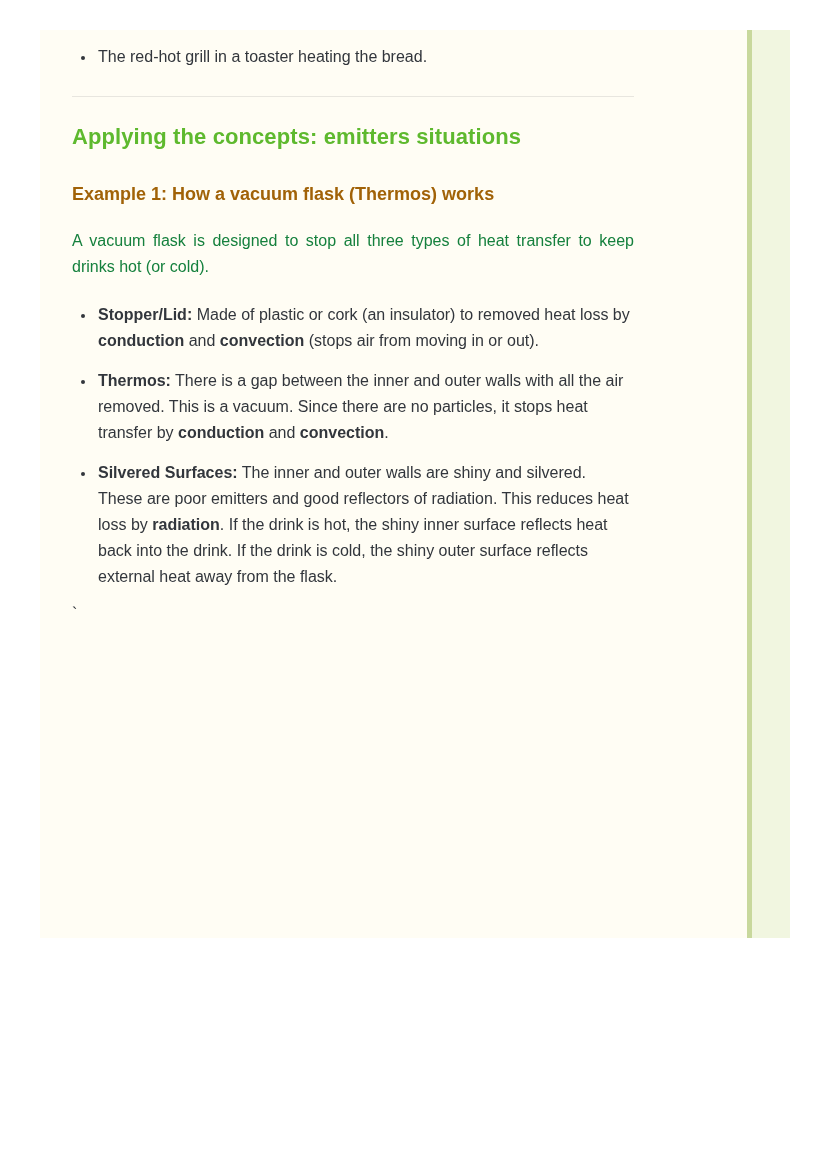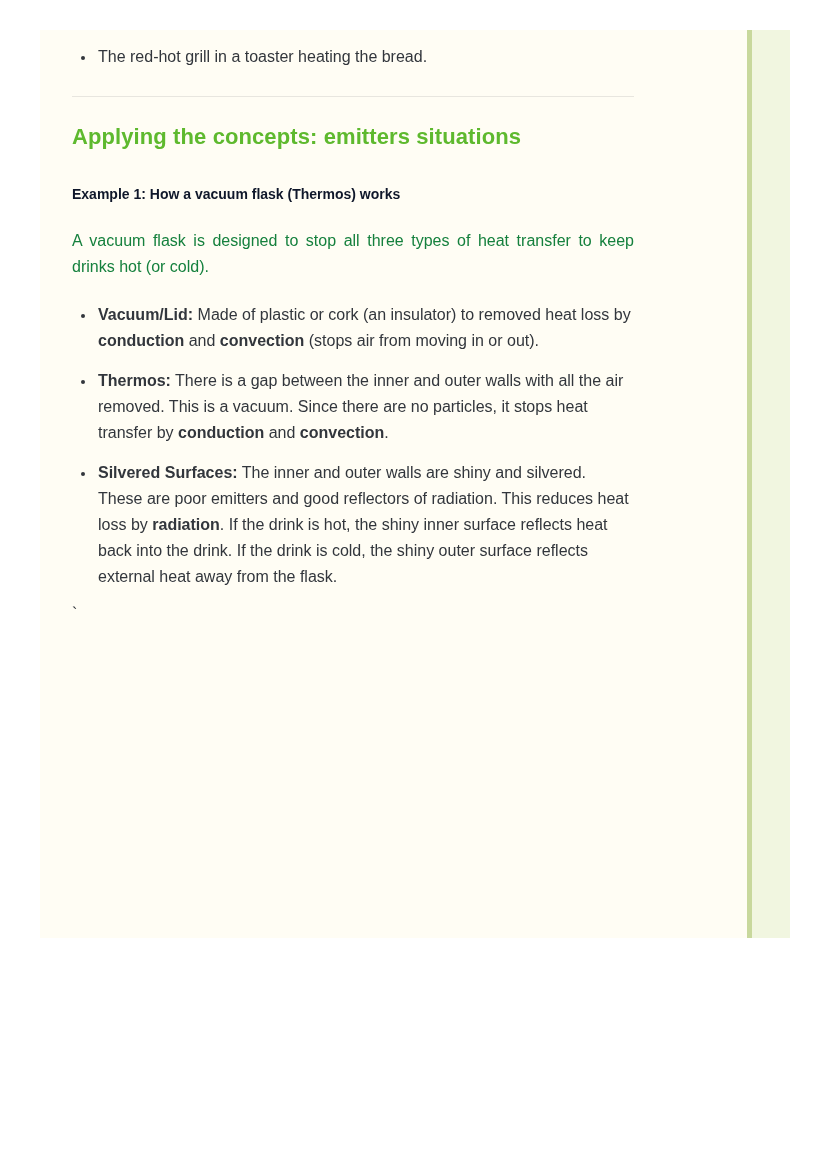--- a/index.html
+++ b/index.html
@@ -73,24 +73,24 @@
   h1.section-title {
     margin: 26px 0 0 0;
     font-size: 22px;
     line-height: 28px;
     font-weight: bold;
     color: #5eb92e;
     letter-spacing: 0.1px;
   }
   h2.example-title {
     margin: 32px 0 0 0;
-    font-size: 14px;
+    font-size: 18px;
     line-height: 23px;
     font-weight: bold;
-    color: #0f172a;
+    color: #a16207;
   }
   p.intro-paragraph {
     margin: 22px 0 0 0;
     font-size: 16px;
     line-height: 26px;
     text-align: justify;
     color: #15803d;
   }
   ul.flask-list {
     margin-top: 22px;
@@ -130,21 +130,21 @@
 
       <hr class="divider">
 
       <h1 class="section-title">Applying the concepts: emitters situations</h1>
 
       <h2 class="example-title">Example 1: How a vacuum flask (Thermos) works</h2>
 
       <p class="intro-paragraph">A vacuum flask is designed to stop all three types of heat transfer to keep drinks hot (or cold).</p>
 
       <ul class="bullet-list flask-list">
-        <li><strong>Vacuum/Lid:</strong><span> Made of plastic or cork (an insulator) to removed heat loss by </span><strong>conduction</strong><span> and </span><strong>convection</strong><span> (stops air from moving in or out).</span></li>
+        <li><strong>Stopper/Lid:</strong><span> Made of plastic or cork (an insulator) to removed heat loss by </span><strong>conduction</strong><span> and </span><strong>convection</strong><span> (stops air from moving in or out).</span></li>
         <li><strong>Thermos:</strong><span> There is a gap between the inner and outer walls with all the air removed. This is a vacuum. Since there are no particles, it stops heat transfer by </span><strong>conduction</strong><span> and </span><strong>convection</strong><span>.</span></li>
         <li><strong>Silvered Surfaces:</strong><span> The inner and outer walls are shiny and silvered. These are poor emitters and good reflectors of radiation. This reduces heat loss by </span><strong>radiation</strong><span>. If the drink is hot, the shiny inner surface reflects heat back into the drink. If the drink is cold, the shiny outer surface reflects external heat away from the flask.</span></li>
       </ul>
 
       <p class="stray-char">`</p>
 
     </div>
 
     <div class="footer-credit">(c) Knowunity 2025</div>
 

